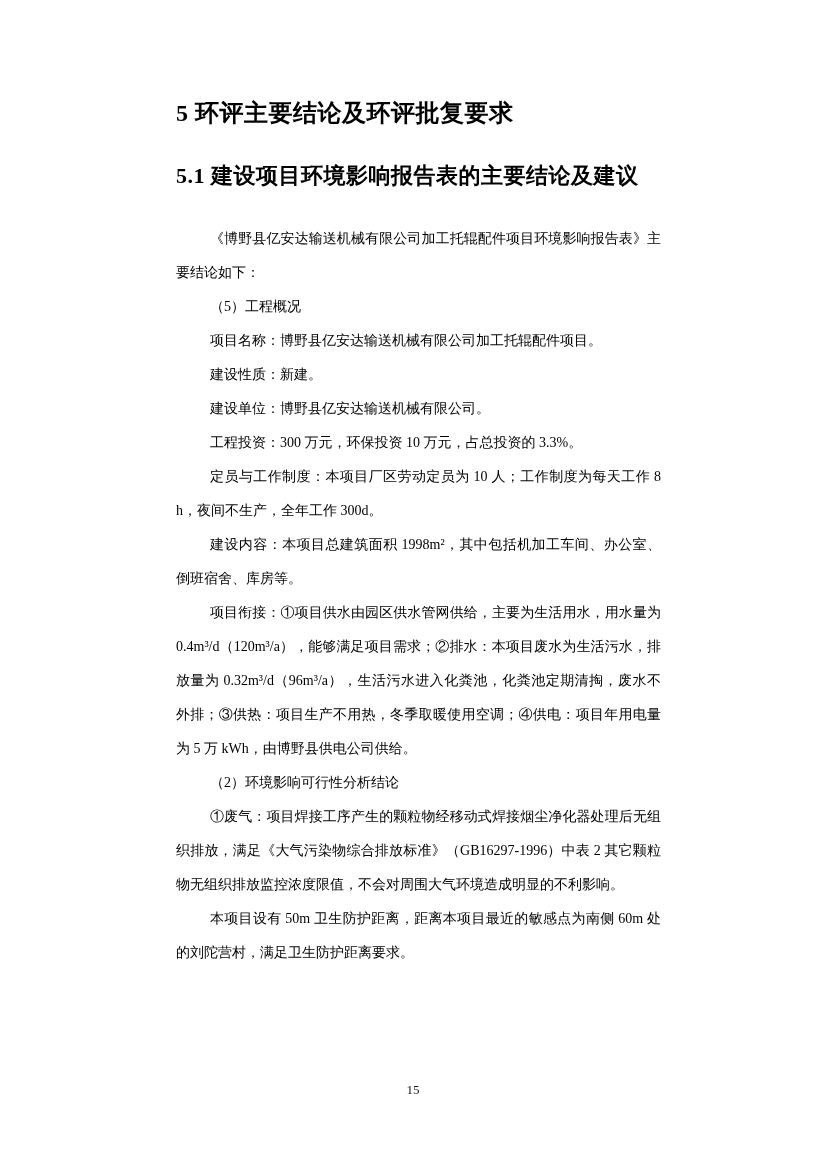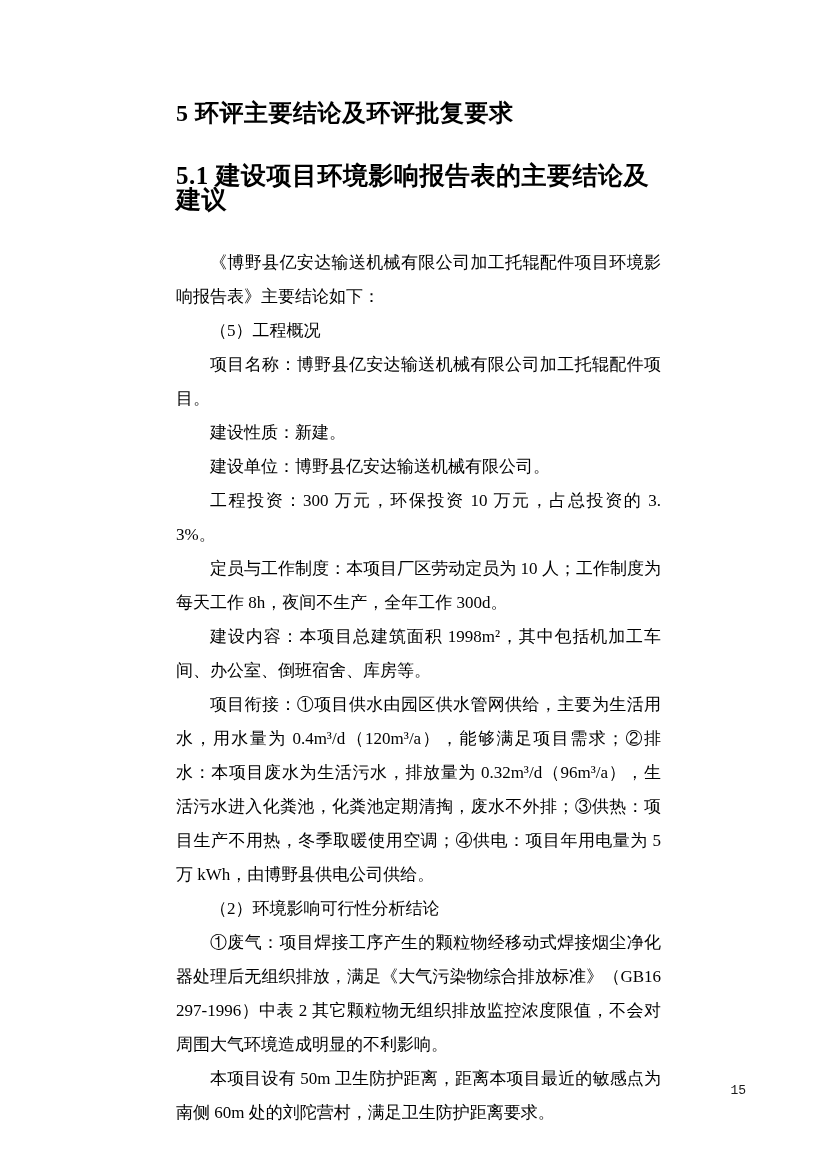--- a/index.html
+++ b/index.html
@@ -21,45 +21,45 @@
   }
   .h1 {
     font-size: 24px;
     line-height: 30px;
     font-weight: bold;
     margin: 0 0 36px 0;
     font-family: "Liberation Serif", sans-serif;
     letter-spacing: 0.5px;
   }
   .h2 {
-    font-size: 25px;
+    font-size: 22px;
     line-height: 24px;
     font-weight: bold;
     margin: 0 0 34px 0;
     font-family: "Liberation Serif", sans-serif;
     letter-spacing: 0.5px;
   }
   .body-text p {
     margin: 0;
-    font-size: 17px;
+    font-size: 14px;
     line-height: 34px;
     text-indent: 34px;
     text-align: justify;
     text-justify: inter-ideograph;
     word-break: break-all;
     font-family: Liberation Serif, serif;
   }
   .page-number {
     position: absolute;
     left: 0;
     bottom: 71px;
     width: 100%;
-    text-align: right;
+    text-align: center;
     font-size: 13px;
-    font-family: Liberation Mono, monospace;
+    font-family: Liberation Serif, serif;
     color: #1a1a1a;
   }
 </style>
 </head>
 <body>
 
 <div class="page">
   <div class="h1">5 环评主要结论及环评批复要求</div>
   <div class="h2">5.1 建设项目环境影响报告表的主要结论及建议</div>
 

